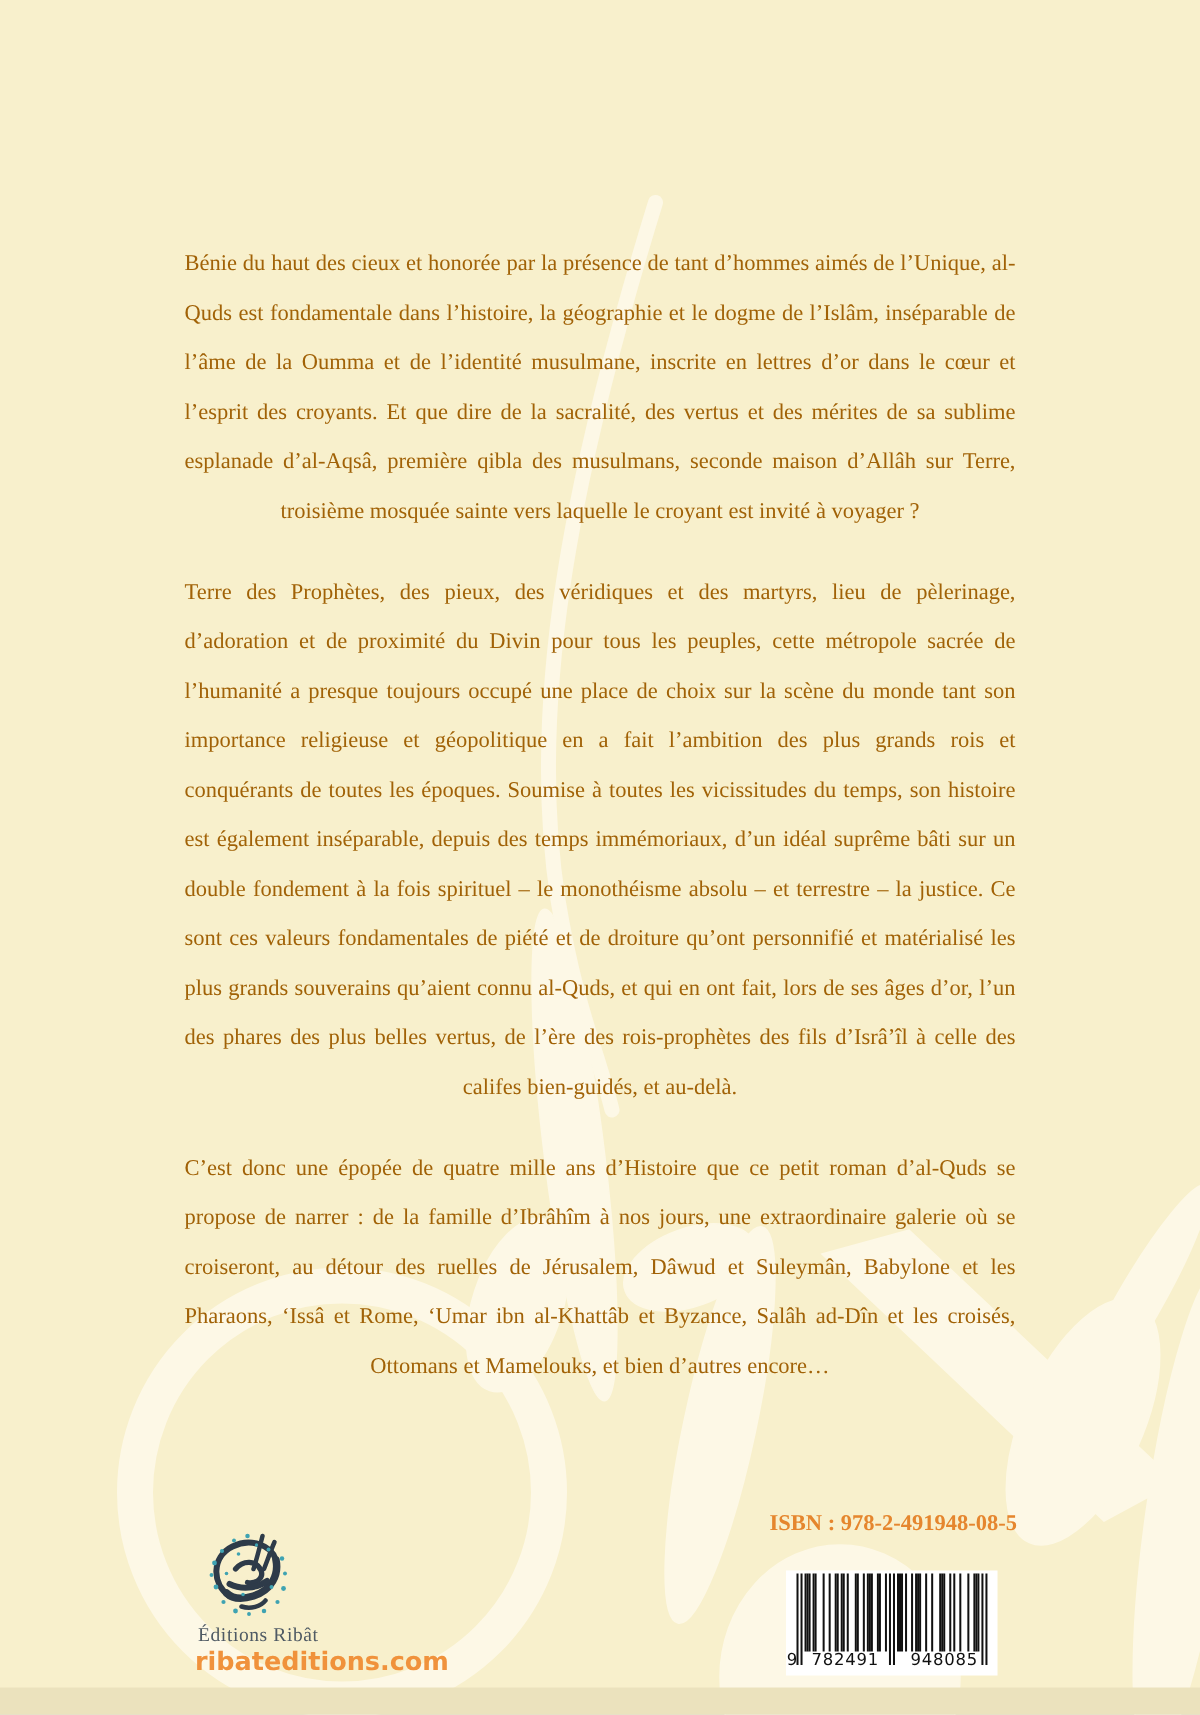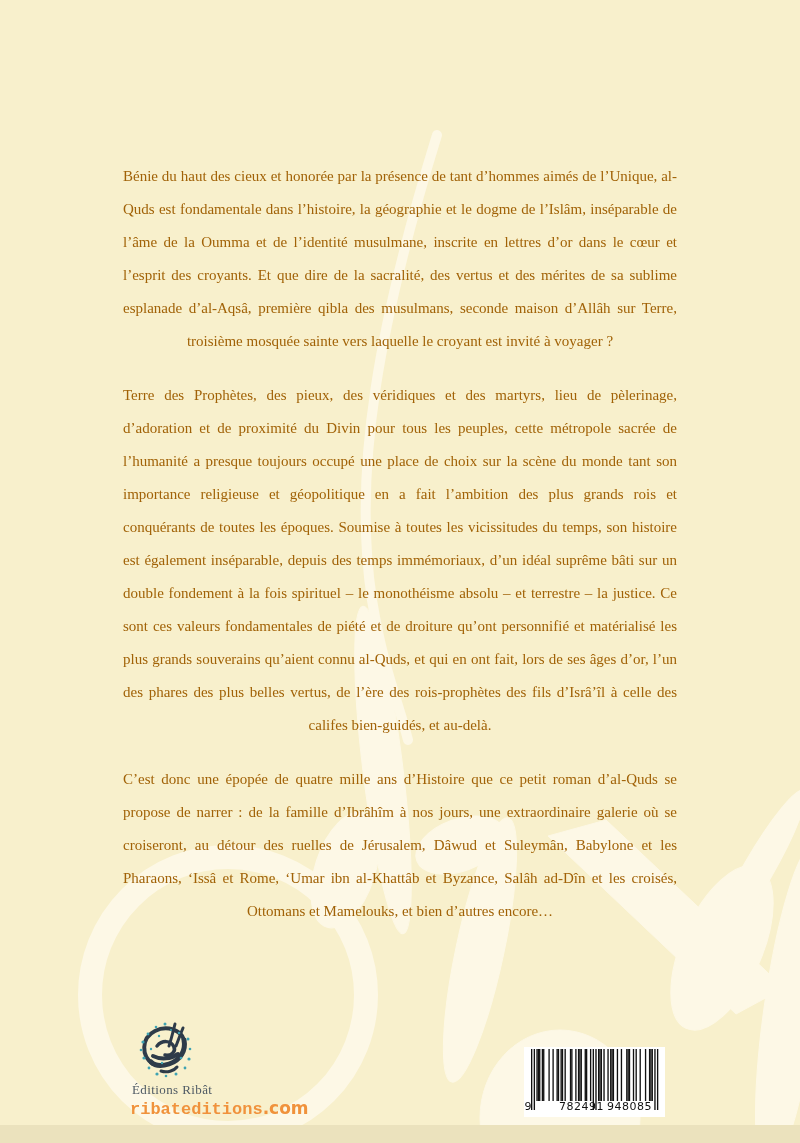--- a/index.html
+++ b/index.html
@@ -31,40 +31,40 @@
   .publisher-logo{position:absolute;left:131px;top:1016px;width:66px;height:66px;}
   .publisher-name{
     position:absolute;left:132px;top:1082px;
     font-size:13px;letter-spacing:.4px;color:#4f5a64;
   }
   .publisher-site{
     position:absolute;left:130px;top:1098px;
     font-family:"DejaVu Sans", sans-serif;
     font-size:17px;color:#f0923c;
   }
-  .publisher-site .site-main{font-weight:bold;font-family:Liberation Mono, monospace;}
+  .publisher-site .site-main{font-weight:bold;}
   .publisher-site .site-tld{font-weight:bold;}
 
   
   .sale-text{
     position:absolute;right:122px;top:1008px;width:260px;
     text-align:right;color:#e5862e;font-weight:bold;font-size:15px;line-height:17.5px;
   }
   .barcode{
     position:absolute;left:524px;top:1047px;width:141px;height:70px;
     background:#ffffff;
   }
   .barcode svg{position:absolute;left:0;top:0;}
   .bc-digit{
     position:absolute;top:53px;height:13px;
     font-family:"DejaVu Sans", sans-serif;font-size:11px;color:#111;
     text-align:center;line-height:13px;
   }
   .bc-d1{left:0;width:8px;}
-  .bc-d2{left:11px;width:57px;letter-spacing:.5px;padding-left:18px;}
+  .bc-d2{left:11px;width:57px;letter-spacing:.5px;}
   .bc-d3{left:74px;width:63px;letter-spacing:.5px;}
 </style>
 </head>
 <body>
 
 <div class="cover">
 
   <svg class="watermark" viewBox="0 0 800 1143" aria-hidden="true">
     <g fill="#fdf8e6" stroke="#fdf8e6">
 
@@ -129,20 +129,21 @@
     </g>
   </svg>
 
   <div class="publisher-name">Éditions Ribât</div>
 
   <div class="publisher-site">
     <span class="site-main">ribateditions</span><span class="site-tld">.com</span>
   </div>
 
   <div class="sale-text">
+    <div>ISBN : 978-2-491948-08-5</div>
   </div>
 
   <div class="barcode">
     <svg id="barcode-bars" width="141" height="66" viewBox="0 0 141 66" aria-hidden="true">
         <rect x="7.00" y="2" width="1.34" height="61" fill="#111"></rect>
         <rect x="9.68" y="2" width="1.34" height="61" fill="#111"></rect>
         <rect x="12.36" y="2" width="1.34" height="52" fill="#111"></rect>
         <rect x="13.70" y="2" width="1.34" height="52" fill="#111"></rect>
         <rect x="15.04" y="2" width="1.34" height="52" fill="#111"></rect>
         <rect x="17.72" y="2" width="1.34" height="52" fill="#111"></rect>

